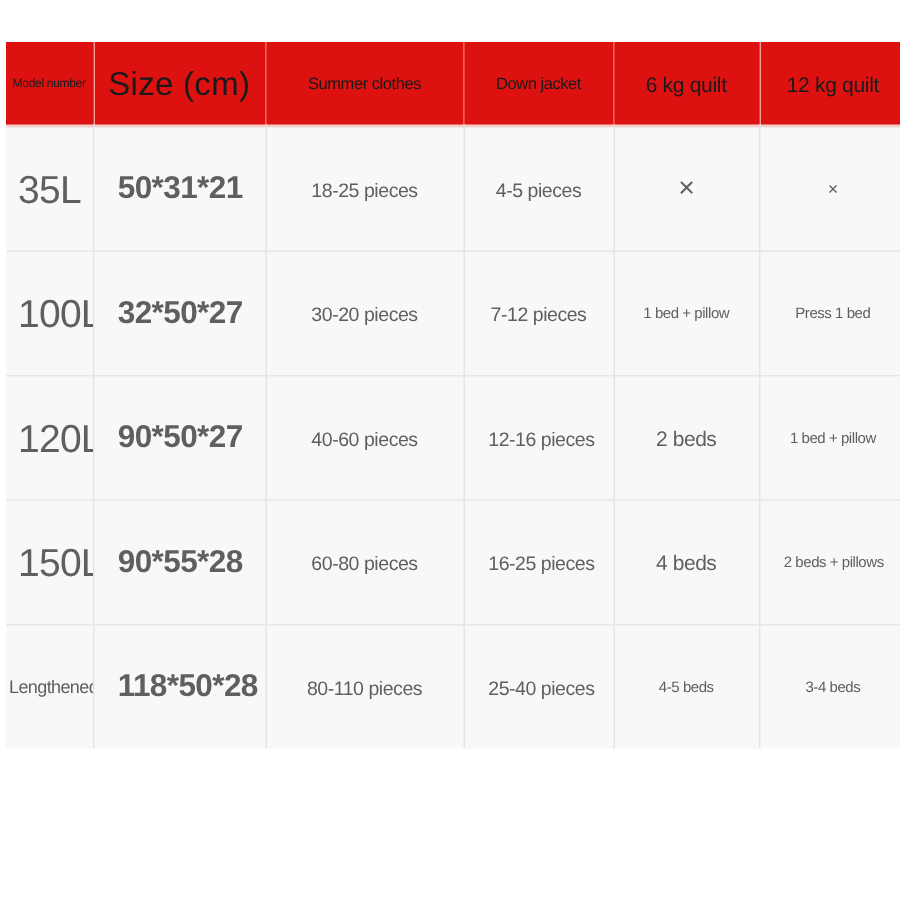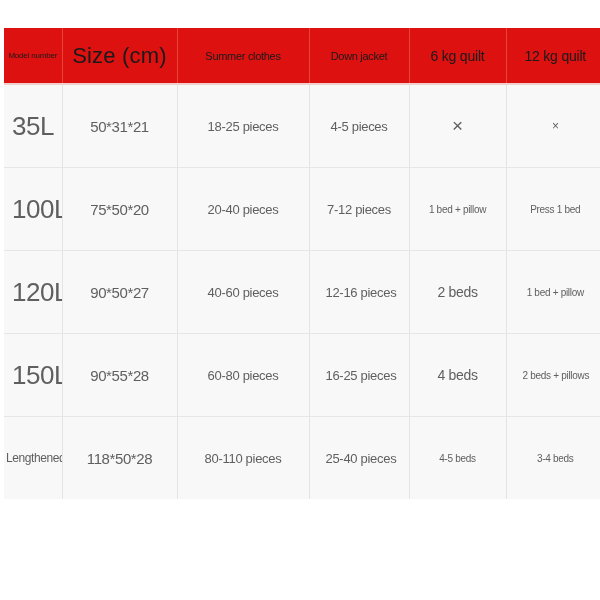--- a/index.html
+++ b/index.html
@@ -88,22 +88,22 @@
     padding-left: 0;
     text-indent: -8px;
   }
   td.c-model.small {
     font-size: 12px;
     letter-spacing: -0.4px;
     text-indent: 0;
     padding-left: 2px;
   }
   td.c-size {
-    font-size: 15px;
-    font-weight: 400;
+    font-size: 21px;
+    font-weight: 700;
     color: #2b2b2b;
     letter-spacing: -0.4px;
   }
   td.c-summer, td.c-down {
     font-size: 13px;
     color: #585858;
     letter-spacing: -0.3px;
   }
   td.c-q6, td.c-q12 {
     font-size: 10px;
@@ -146,22 +146,22 @@
         <td class="c-model">35L</td>
         <td class="c-size">50*31*21</td>
         <td class="c-summer">18-25 pieces</td>
         <td class="c-down">4-5 pieces</td>
         <td class="c-q6 mark">×</td>
         <td class="c-q12 mark-sm">×</td>
       </tr>
 
       <tr>
         <td class="c-model">100L</td>
-        <td class="c-size">75*50*20</td>
-        <td class="c-summer">20-40 pieces</td>
+        <td class="c-size">32*50*27</td>
+        <td class="c-summer">30-20 pieces</td>
         <td class="c-down">7-12 pieces</td>
         <td class="c-q6">1 bed + pillow</td>
         <td class="c-q12">Press 1 bed</td>
       </tr>
 
       <tr>
         <td class="c-model">120L</td>
         <td class="c-size">90*50*27</td>
         <td class="c-summer">40-60 pieces</td>
         <td class="c-down">12-16 pieces</td>

